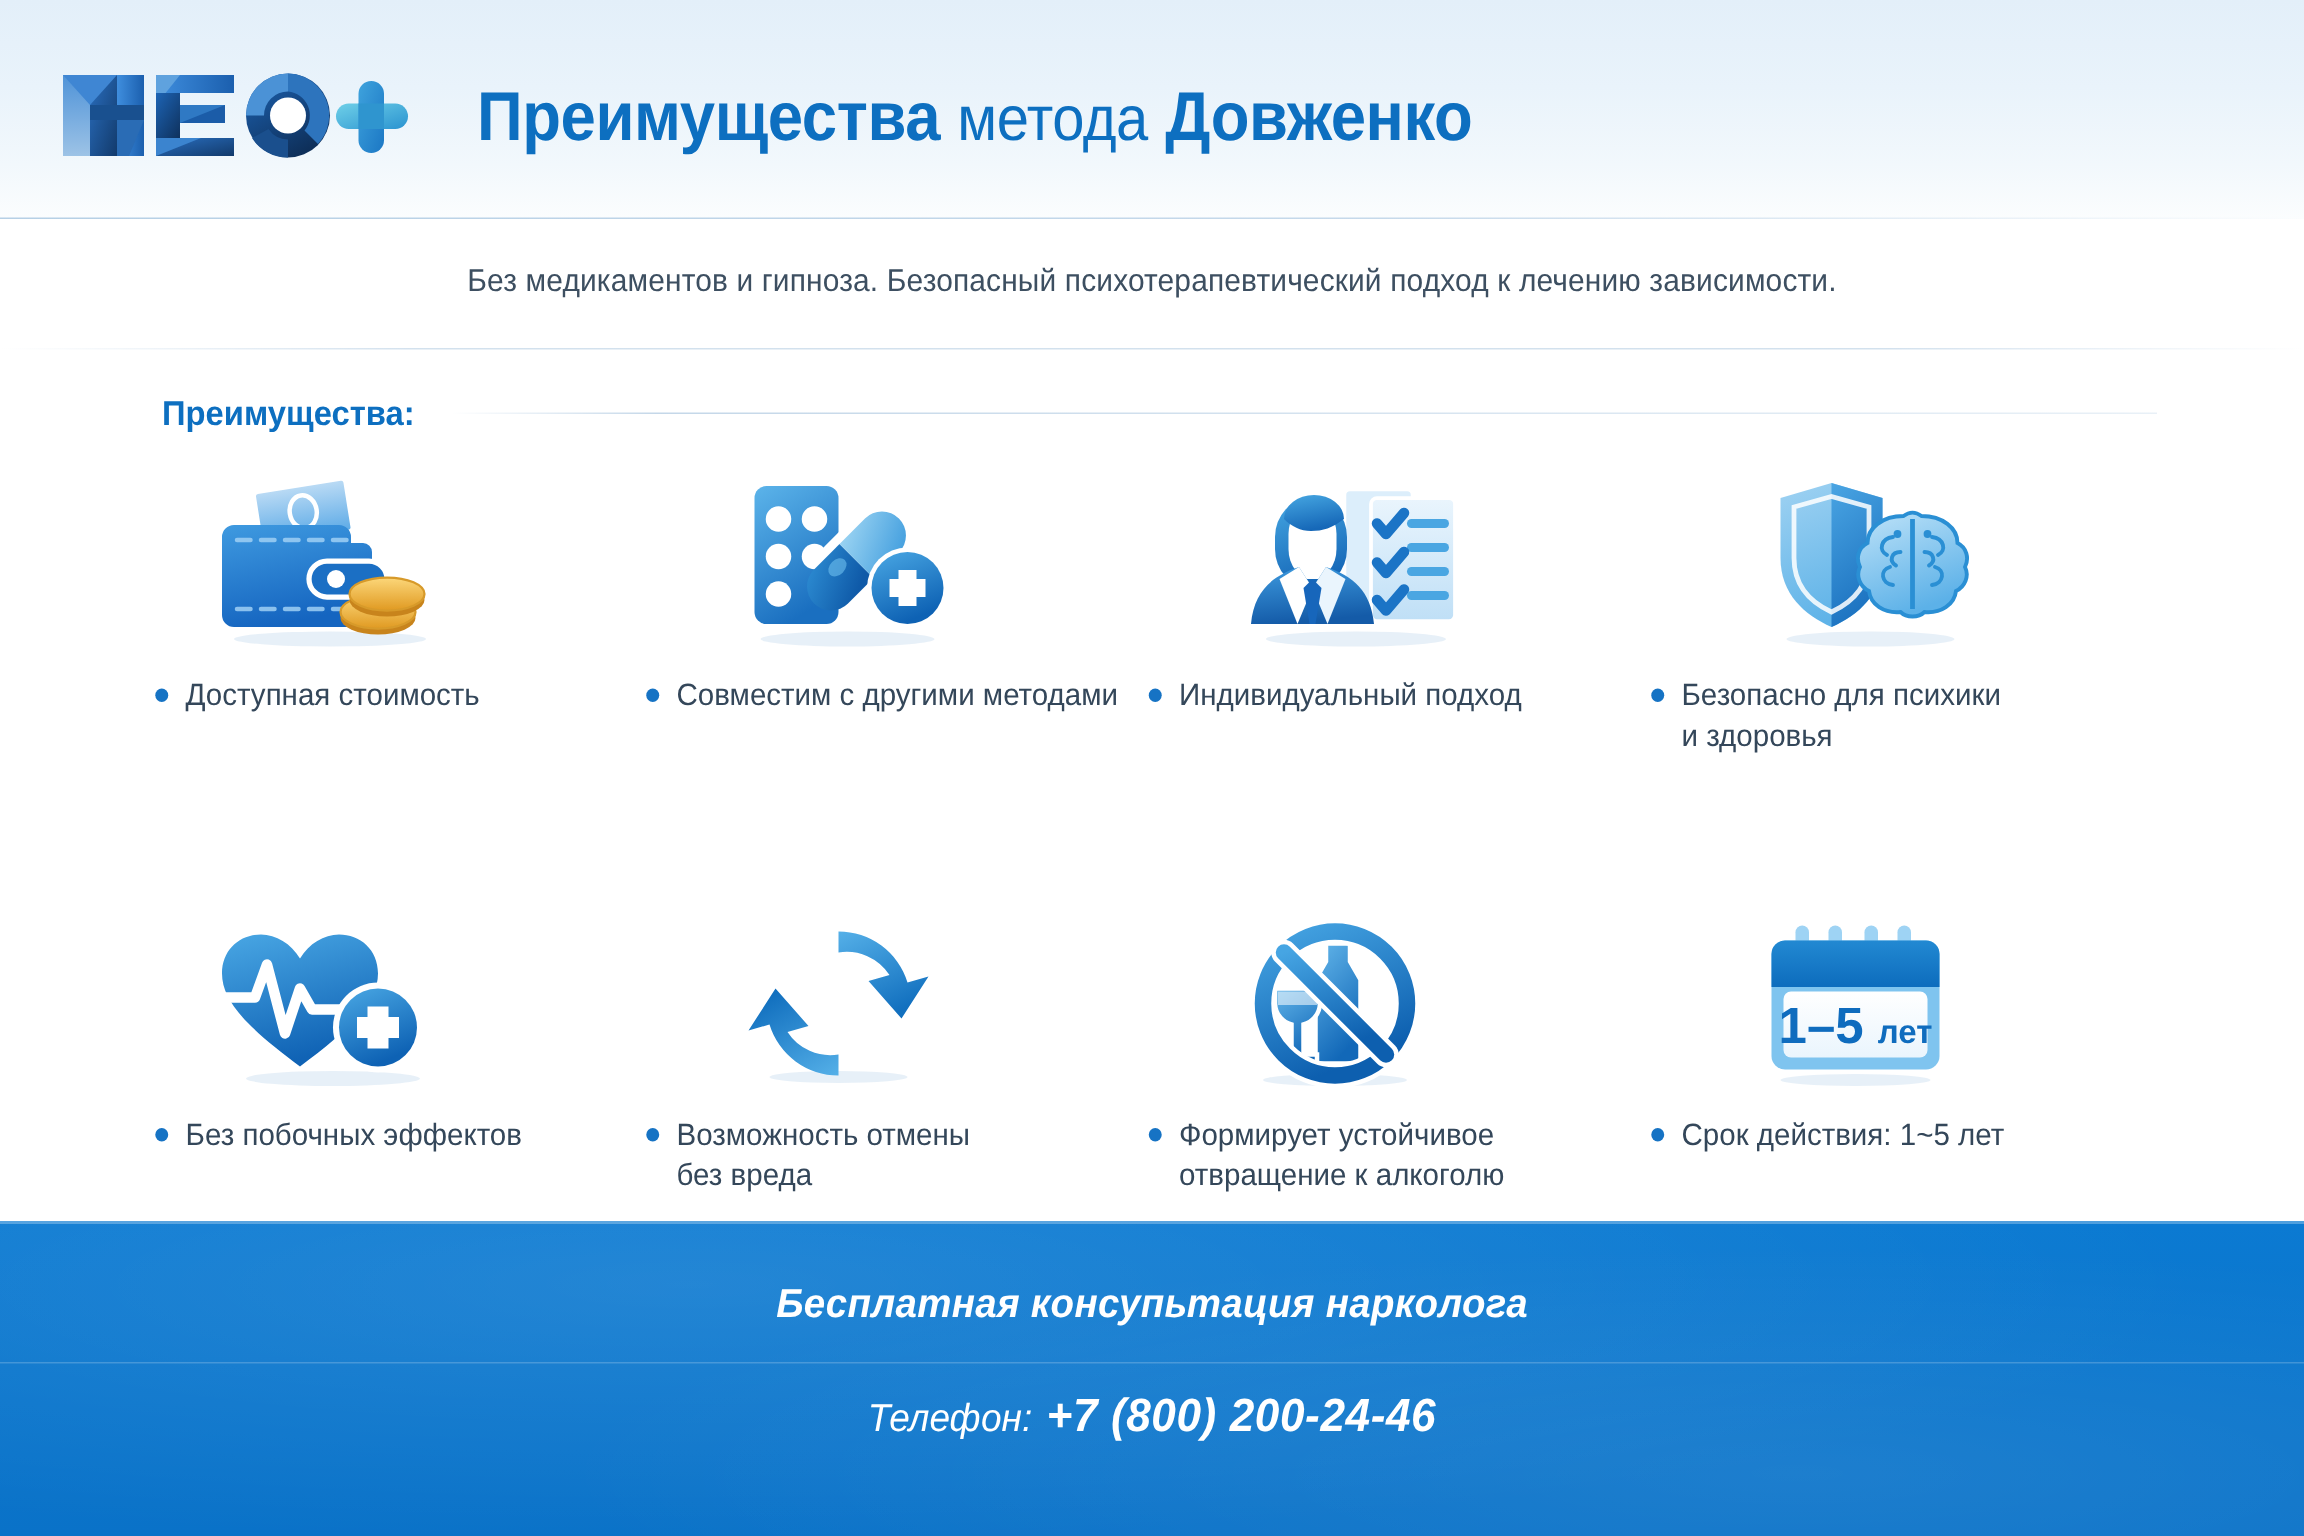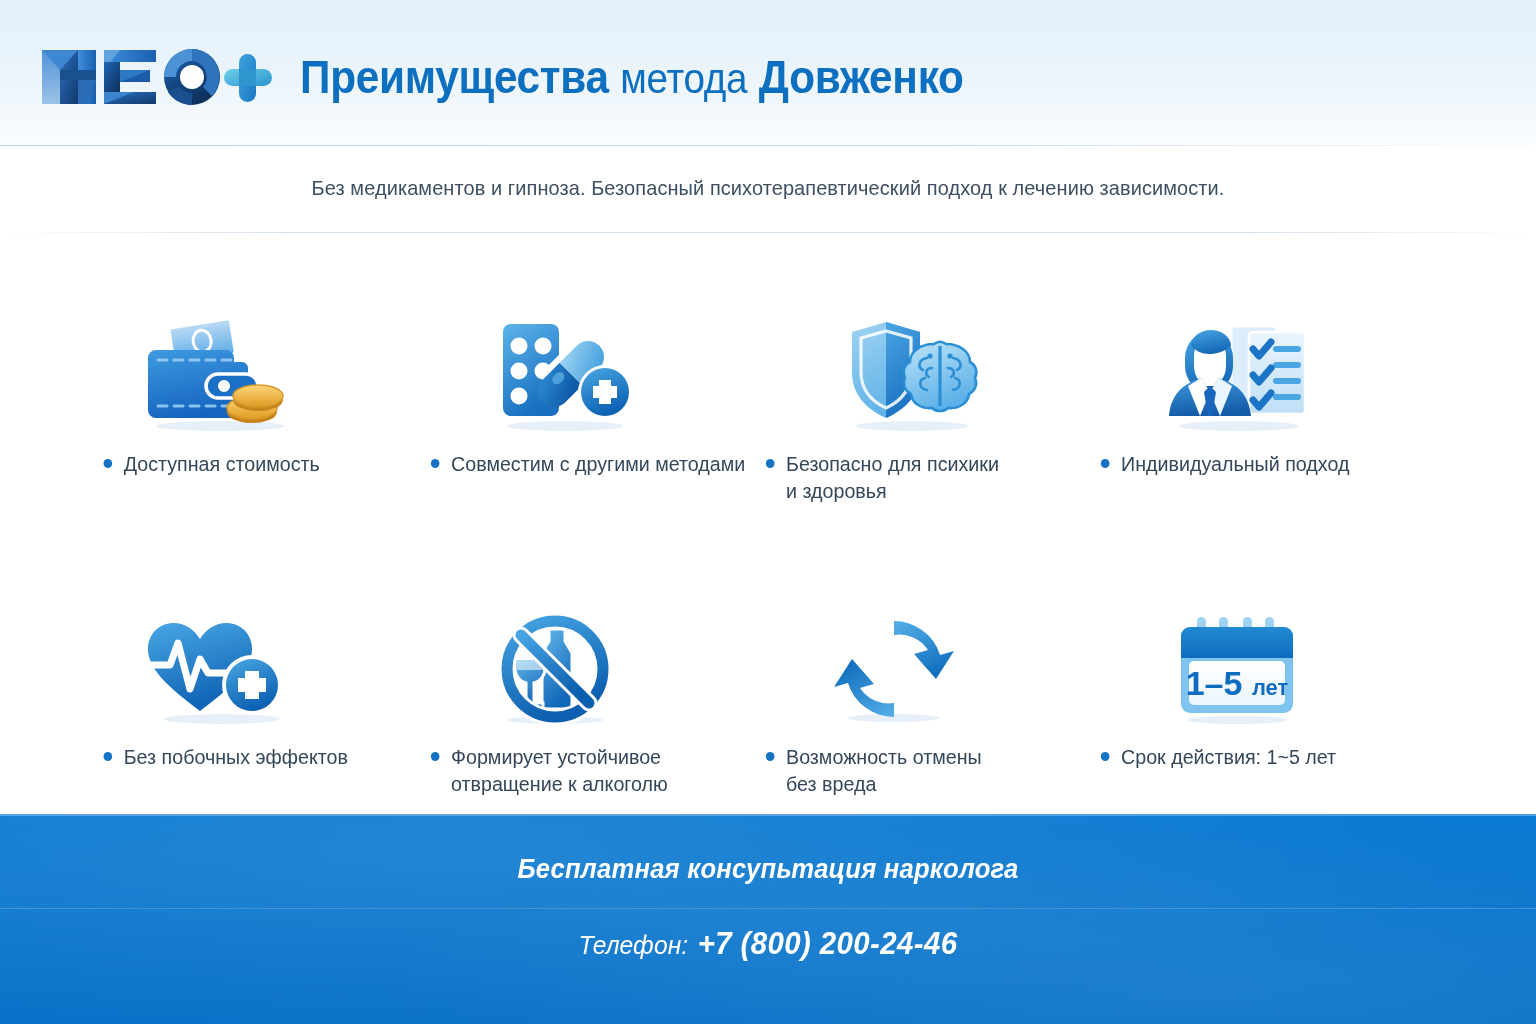--- a/index.html
+++ b/index.html
@@ -12,21 +12,21 @@
 
   
   .header{
     position:absolute;left:0;top:0;width:1536px;height:146px;
     background:linear-gradient(180deg,#e3eff9 0%,#e9f3fb 40%,#f2f8fc 75%,#fbfdfe 100%);
   }
   .header:after{
     content:"";position:absolute;left:0;right:0;bottom:0;height:1px;
     background:linear-gradient(90deg,rgba(170,200,225,.85) 0%,rgba(180,205,228,.75) 60%,rgba(235,244,250,0) 100%);
   }
-  .header-inner{position:absolute;left:38px;top:44px;display:flex;align-items:center;gap:26px;}
+  .header-inner{position:absolute;left:38px;top:44px;display:flex;align-items:center;gap:44px;}
 
   
   .logo{display:block;}
 
   .title{
     font-size:46px;line-height:1;color:#0d6fc0;white-space:nowrap;letter-spacing:-0.3px;
     font-family:"Liberation Sans", sans-serif;
     transform:scaleX(0.92);transform-origin:left center;
   }
   .title .b{font-weight:bold;}
@@ -163,20 +163,24 @@
         <span class="b">Преимущества</span>
         <span class="n">метода</span>
         <span class="b">Довженко</span>
       </div>
     </div>
   </div>
 
   <div class="subtitle">Без медикаментов и гипноза. Безопасный психотерапевтический подход к лечению зависимости.</div>
   <div class="sub-rule"></div>
 
+  <div class="sec-head">
+    <div class="sec-title">Преимущества:</div>
+    <div class="sec-rule"></div>
+  </div>
 
   <div class="grid">
 
     <div class="row">
 
       <div class="cell c1">
         <div class="icon-wrap">
           <svg width="170" height="116" viewBox="0 0 170 116">
             <defs>
               <linearGradient id="wBill" x1="0" y1="0" x2="0" y2="1">
@@ -257,20 +261,67 @@
             <circle cx="116" cy="76" r="24" fill="url(#pCirc)"></circle>
             <path d="M110 64 h12 v6 h6 v12 h-6 v6 h-12 v-6 h-6 v-12 h6 z" fill="#ffffff"></path>
           </svg>
         </div>
         <div class="label">
           <span class="bullet"></span>
           <span class="txt">Совместим с другими методами</span>
         </div>
       </div>
 
+      <div class="cell c3">
+        <div class="icon-wrap">
+          <svg width="160" height="116" viewBox="0 0 160 116">
+            <defs>
+              <linearGradient id="dHair" x1="0" y1="0" x2="0.3" y2="1">
+                <stop offset="0" stop-color="#46a7e2"></stop>
+                  <stop offset="1" stop-color="#1668b8"></stop>
+              </linearGradient>
+              <linearGradient id="dCoat" x1="0" y1="0" x2="0.2" y2="1">
+                <stop offset="0" stop-color="#3e9bdf"></stop>
+                  <stop offset="1" stop-color="#145ba8"></stop>
+              </linearGradient>
+              <linearGradient id="dPaper" x1="0" y1="0" x2="0" y2="1">
+                <stop offset="0" stop-color="#eaf5fd"></stop>
+                  <stop offset="1" stop-color="#bfdff6"></stop>
+              </linearGradient>
+            </defs>
+            <ellipse cx="76" cy="110" rx="60" ry="5" fill="#cfe2f2" opacity=".5"></ellipse>
+            <rect x="68" y="10" width="46" height="86" rx="4" fill="#dceefb" stroke="#ffffff" stroke-width="3"></rect>
+            <rect x="86" y="16" width="56" height="82" rx="4" fill="url(#dPaper)" stroke="#ffffff" stroke-width="2.5"></rect>
+            <g fill="#4aa6e2">
+              <rect x="110" y="30" width="28" height="6" rx="3"></rect>
+              <rect x="110" y="46" width="28" height="6" rx="3"></rect>
+              <rect x="110" y="62" width="28" height="6" rx="3"></rect>
+              <rect x="110" y="78" width="28" height="6" rx="3"></rect>
+            </g>
+            <g stroke="#1b74c6" stroke-width="7" fill="none" stroke-linecap="round" stroke-linejoin="round">
+              <path d="M90 33 l6 7 l12 -14"></path>
+              <path d="M90 59 l6 7 l12 -14"></path>
+              <path d="M90 84 l6 7 l12 -14"></path>
+            </g>
+            <path d="M22 42 a24 26 0 0 1 48 0 v8 a24 26 0 0 1 -48 0 z" fill="url(#dHair)"></path>
+            <path d="M31 40 a16 20 0 0 1 32 0 v10 a16 20 0 0 1 -32 0 z" fill="#ffffff"></path>
+            <path d="M28 30 a20 16 0 0 1 40 0 c-8 6 -14 8 -22 8 c-7 0 -13 -3 -18 -8 z" fill="url(#dHair)"></path>
+            <path d="M38 58 h18 v12 h-18 z" fill="#ffffff"></path>
+            <path d="M6 100 c2 -22 14 -32 32 -38 l9 14 l9 -14 c18 6 30 16 32 38 z" fill="url(#dCoat)"></path>
+            <path d="M38 62 l9 14 l-10 24 l-12 -30 z" fill="#ffffff"></path>
+            <path d="M56 62 l-9 14 l10 24 l12 -30 z" fill="#eaf5fd"></path>
+            <path d="M41 76 l6 -6 l6 6 l-4 24 h-4 z" fill="#1766bb"></path>
+          </svg>
+        </div>
+        <div class="label">
+          <span class="bullet"></span>
+          <span class="txt">Индивидуальный подход</span>
+        </div>
+      </div>
+
       <div class="cell c4">
         <div class="icon-wrap">
           <svg width="160" height="116" viewBox="0 0 160 116">
             <defs>
               <linearGradient id="shA" x1="0" y1="0" x2="0.3" y2="1">
                 <stop offset="0" stop-color="#9fd2f2"></stop>
                   <stop offset="1" stop-color="#5fb3e8"></stop>
               </linearGradient>
               <linearGradient id="shB" x1="0" y1="0" x2="0.3" y2="1">
                 <stop offset="0" stop-color="#4aa5e3"></stop>
@@ -294,67 +345,20 @@
               <circle cx="118" cy="40" r="2.6" fill="#2a8fd4"></circle>
             </g>
           </svg>
         </div>
         <div class="label">
           <span class="bullet"></span>
           <span class="txt">Безопасно для психики
 и здоровья</span>
         </div>
       </div>
-
-      <div class="cell c3">
-        <div class="icon-wrap">
-          <svg width="160" height="116" viewBox="0 0 160 116">
-            <defs>
-              <linearGradient id="dHair" x1="0" y1="0" x2="0.3" y2="1">
-                <stop offset="0" stop-color="#46a7e2"></stop>
-                  <stop offset="1" stop-color="#1668b8"></stop>
-              </linearGradient>
-              <linearGradient id="dCoat" x1="0" y1="0" x2="0.2" y2="1">
-                <stop offset="0" stop-color="#3e9bdf"></stop>
-                  <stop offset="1" stop-color="#145ba8"></stop>
-              </linearGradient>
-              <linearGradient id="dPaper" x1="0" y1="0" x2="0" y2="1">
-                <stop offset="0" stop-color="#eaf5fd"></stop>
-                  <stop offset="1" stop-color="#bfdff6"></stop>
-              </linearGradient>
-            </defs>
-            <ellipse cx="76" cy="110" rx="60" ry="5" fill="#cfe2f2" opacity=".5"></ellipse>
-            <rect x="68" y="10" width="46" height="86" rx="4" fill="#dceefb" stroke="#ffffff" stroke-width="3"></rect>
-            <rect x="86" y="16" width="56" height="82" rx="4" fill="url(#dPaper)" stroke="#ffffff" stroke-width="2.5"></rect>
-            <g fill="#4aa6e2">
-              <rect x="110" y="30" width="28" height="6" rx="3"></rect>
-              <rect x="110" y="46" width="28" height="6" rx="3"></rect>
-              <rect x="110" y="62" width="28" height="6" rx="3"></rect>
-              <rect x="110" y="78" width="28" height="6" rx="3"></rect>
-            </g>
-            <g stroke="#1b74c6" stroke-width="7" fill="none" stroke-linecap="round" stroke-linejoin="round">
-              <path d="M90 33 l6 7 l12 -14"></path>
-              <path d="M90 59 l6 7 l12 -14"></path>
-              <path d="M90 84 l6 7 l12 -14"></path>
-            </g>
-            <path d="M22 42 a24 26 0 0 1 48 0 v8 a24 26 0 0 1 -48 0 z" fill="url(#dHair)"></path>
-            <path d="M31 40 a16 20 0 0 1 32 0 v10 a16 20 0 0 1 -32 0 z" fill="#ffffff"></path>
-            <path d="M28 30 a20 16 0 0 1 40 0 c-8 6 -14 8 -22 8 c-7 0 -13 -3 -18 -8 z" fill="url(#dHair)"></path>
-            <path d="M38 58 h18 v12 h-18 z" fill="#ffffff"></path>
-            <path d="M6 100 c2 -22 14 -32 32 -38 l9 14 l9 -14 c18 6 30 16 32 38 z" fill="url(#dCoat)"></path>
-            <path d="M38 62 l9 14 l-10 24 l-12 -30 z" fill="#ffffff"></path>
-            <path d="M56 62 l-9 14 l10 24 l12 -30 z" fill="#eaf5fd"></path>
-            <path d="M41 76 l6 -6 l6 6 l-4 24 h-4 z" fill="#1766bb"></path>
-          </svg>
-        </div>
-        <div class="label">
-          <span class="bullet"></span>
-          <span class="txt">Индивидуальный подход</span>
-        </div>
-      </div>
     </div>
 
     <div class="row row2">
 
       <div class="cell c1">
         <div class="icon-wrap">
           <svg width="170" height="112" viewBox="0 0 170 112">
             <defs>
               <linearGradient id="hHeart" x1="0" y1="0" x2="0.3" y2="1">
                 <stop offset="0" stop-color="#49a7e4"></stop>
@@ -372,20 +376,45 @@
             <circle cx="112" cy="72" r="26" fill="url(#hCirc)"></circle>
             <path d="M105 58 h14 v7 h7 v14 h-7 v7 h-14 v-7 h-7 v-14 h7 z" fill="#ffffff"></path>
           </svg>
         </div>
         <div class="label">
           <span class="bullet"></span>
           <span class="txt">Без побочных эффектов</span>
         </div>
       </div>
 
+      <div class="cell c3">
+        <div class="icon-wrap">
+          <svg width="140" height="112" viewBox="0 0 140 112">
+            <defs>
+              <linearGradient id="rcA" x1="0" y1="0" x2="0.5" y2="1">
+                <stop offset="0" stop-color="#55b0e8"></stop>
+                  <stop offset="1" stop-color="#1270bf"></stop>
+              </linearGradient>
+              <linearGradient id="rcB" x1="1" y1="1" x2="0.4" y2="0">
+                <stop offset="0" stop-color="#55b0e8"></stop>
+                  <stop offset="1" stop-color="#1270bf"></stop>
+              </linearGradient>
+            </defs>
+            <ellipse cx="66" cy="105" rx="46" ry="4" fill="#cfe2f2" opacity=".5"></ellipse>
+            <path d="M66 8 a48 48 0 0 1 46 34 l14 -4 l-18 28 l-22 -25 l14 -4 A34 34 0 0 0 66 22 z" fill="url(#rcA)"></path>
+            <path d="M66 104 a48 48 0 0 1 -46 -34 l-14 4 l18 -28 l22 25 l-14 4 A34 34 0 0 0 66 90 z" fill="url(#rcB)"></path>
+          </svg>
+        </div>
+        <div class="label">
+          <span class="bullet"></span>
+          <span class="txt">Возможность отмены
+без вреда</span>
+        </div>
+      </div>
+
       <div class="cell c2">
         <div class="icon-wrap">
           <svg width="140" height="112" viewBox="0 0 140 112">
             <defs>
               <linearGradient id="nRing" x1="0" y1="0" x2="0.4" y2="1">
                 <stop offset="0" stop-color="#46a5e3"></stop>
                   <stop offset="1" stop-color="#0d5faf"></stop>
               </linearGradient>
               <linearGradient id="nGlass" x1="0" y1="0" x2="0.4" y2="1">
                 <stop offset="0" stop-color="#63b6ea"></stop>
@@ -401,45 +430,20 @@
             <circle cx="66" cy="56" r="48" fill="none" stroke="#ffffff" stroke-width="17"></circle>
             <circle cx="66" cy="56" r="48" fill="none" stroke="url(#nRing)" stroke-width="11"></circle>
             <line x1="32" y1="22" x2="100" y2="90" stroke="#ffffff" stroke-width="17" stroke-linecap="round"></line>
             <line x1="32" y1="22" x2="100" y2="90" stroke="url(#nRing)" stroke-width="11" stroke-linecap="round"></line>
           </svg>
         </div>
         <div class="label">
           <span class="bullet"></span>
           <span class="txt">Формирует устойчивое
 отвращение к алкоголю</span>
-        </div>
-      </div>
-
-      <div class="cell c3">
-        <div class="icon-wrap">
-          <svg width="140" height="112" viewBox="0 0 140 112">
-            <defs>
-              <linearGradient id="rcA" x1="0" y1="0" x2="0.5" y2="1">
-                <stop offset="0" stop-color="#55b0e8"></stop>
-                  <stop offset="1" stop-color="#1270bf"></stop>
-              </linearGradient>
-              <linearGradient id="rcB" x1="1" y1="1" x2="0.4" y2="0">
-                <stop offset="0" stop-color="#55b0e8"></stop>
-                  <stop offset="1" stop-color="#1270bf"></stop>
-              </linearGradient>
-            </defs>
-            <ellipse cx="66" cy="105" rx="46" ry="4" fill="#cfe2f2" opacity=".5"></ellipse>
-            <path d="M66 8 a48 48 0 0 1 46 34 l14 -4 l-18 28 l-22 -25 l14 -4 A34 34 0 0 0 66 22 z" fill="url(#rcA)"></path>
-            <path d="M66 104 a48 48 0 0 1 -46 -34 l-14 4 l18 -28 l22 25 l-14 4 A34 34 0 0 0 66 90 z" fill="url(#rcB)"></path>
-          </svg>
-        </div>
-        <div class="label">
-          <span class="bullet"></span>
-          <span class="txt">Возможность отмены
-без вреда</span>
         </div>
       </div>
 
       <div class="cell c4">
         <div class="icon-wrap">
           <svg width="150" height="112" viewBox="0 0 150 112">
             <defs>
               <linearGradient id="calTop" x1="0" y1="0" x2="0" y2="1">
                 <stop offset="0" stop-color="#2289d2"></stop>
                   <stop offset="1" stop-color="#0d6cbd"></stop>

